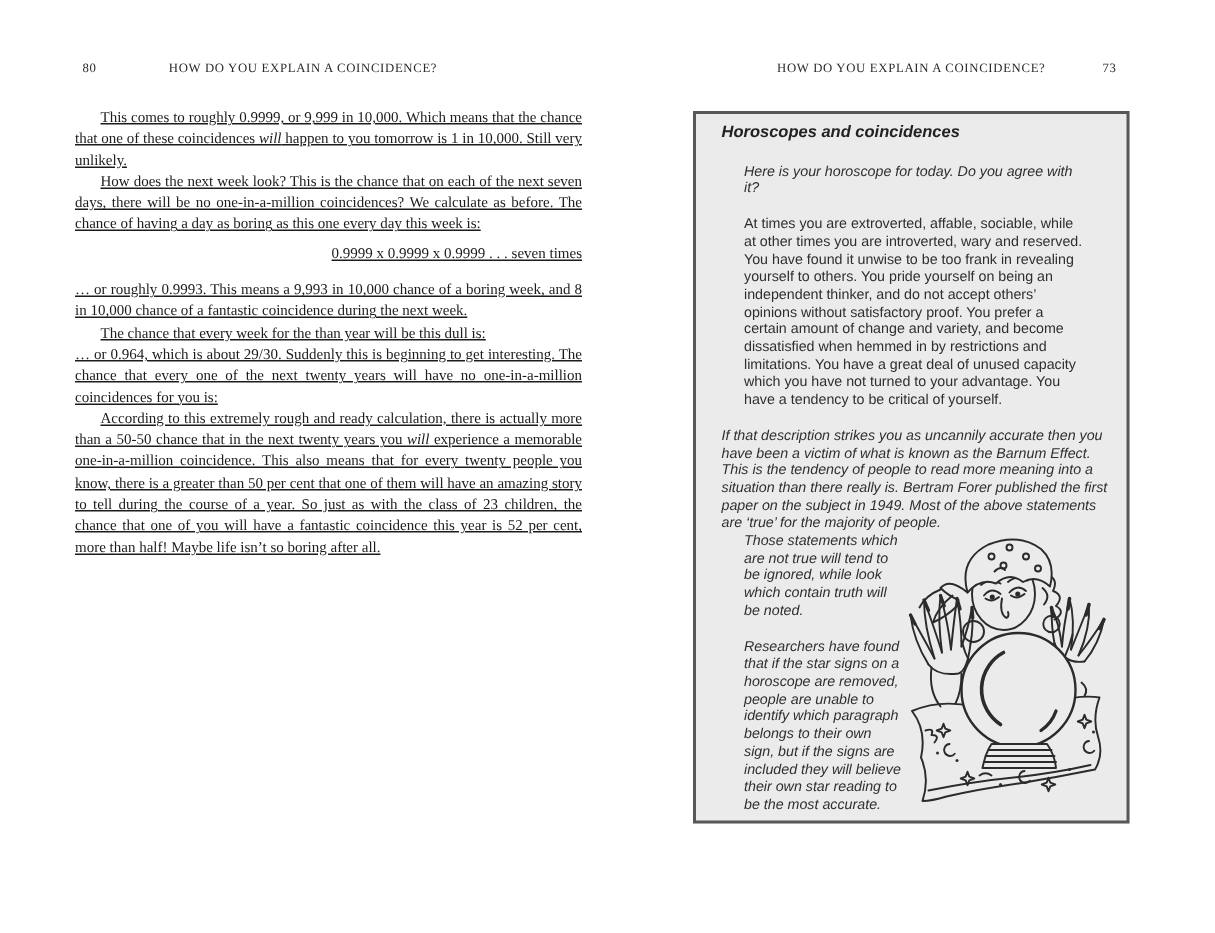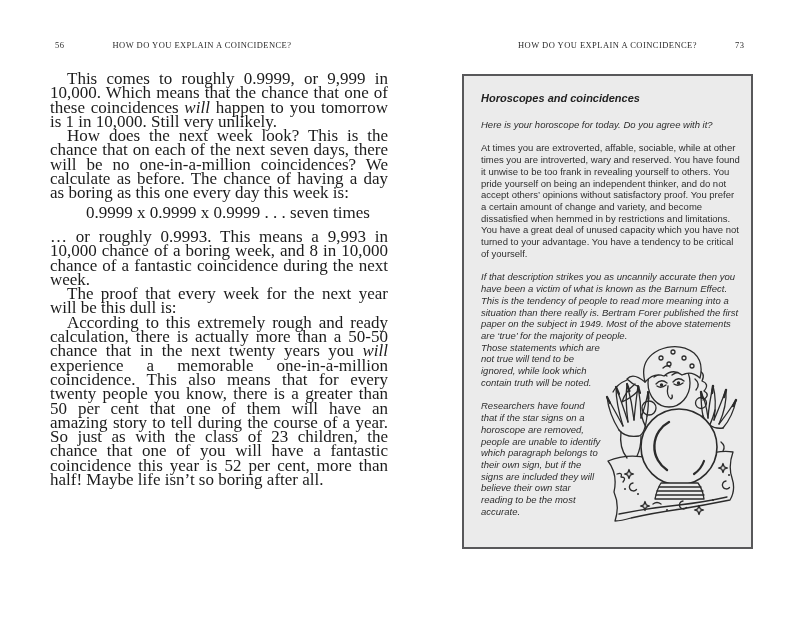--- a/index.html
+++ b/index.html
@@ -13,64 +13,65 @@
     color:#2b2b2b;font-family:"Liberation Serif",serif;white-space:nowrap;
   }
   .pn-left{left:55px}
   .head-left{left:50px;width:304px;text-align:center}
   .head-right{left:462px;width:291px;text-align:center}
   .pn-right{left:735px}
 
   
   .leftbody{
     position:absolute;left:50px;top:72px;width:338px;
-    font-size:17px;line-height:14.3px;text-align:justify;
+    font-size:10px;line-height:14.3px;text-align:justify;text-decoration:underline;
   }
   .leftbody p{margin:0}
   .leftbody p.indent{text-indent:17px}
-  .leftbody p.formula{margin:5px 0 10px 18px;text-align:center;text-indent:0}
+  .leftbody p.formula{margin:5px 0 10px 18px;text-align:right;text-indent:0}
   .leftbody em{font-style:italic}
 
   
   .hbox{
     position:absolute;left:462px;top:74px;width:291px;height:475px;
     box-sizing:border-box;background:#ebebeb;border:2px solid #58585a;
-    padding:17px 10px 12px 17px;
+    padding:7px 10px 12px 17px;
     font-family:"Liberation Sans",sans-serif;color:#2e2e2e;
     font-size:9.5px;line-height:11.7px;overflow:hidden;
   }
   .hbox .box-title{
     font-size:11px;font-weight:bold;font-style:italic;margin:0 0 14px;color:#222;
   }
-  .hbox p{margin:0 0 12px;text-align:left}
+  .hbox p{margin:0 15px 12px;text-align:left}
   .hbox p.it{font-style:italic}
   .hbox p.nogap{margin:0}
   .wrapzone{overflow:visible}
   .illo{
     float:right;width:136px;height:182px;margin:0 0 0 4px;
   }
   .illo svg{display:block;width:136px;height:182px}
 </style>
 </head>
 <body>
 
 <div>
 
-  <span class="runhead pn-left">56</span>
+  <span class="runhead pn-left">80</span>
   <div class="runhead head-left">HOW DO YOU EXPLAIN A COINCIDENCE?</div>
 
   <div class="runhead head-right">HOW DO YOU EXPLAIN A COINCIDENCE?</div>
   <span class="runhead pn-right">73</span>
 
   <div class="leftbody">
     <p class="indent"><span>This comes to roughly 0.9999, or 9,999 in 10,000. Which means that the chance that one of these coincidences </span><em>will</em><span> happen to you tomorrow is 1 in 10,000. Still very unlikely.</span></p>
     <p class="indent">How does the next week look? This is the chance that on each of the next seven days, there will be no one-in-a-million coincidences? We calculate as before. The chance of having a day as boring as this one every day this week is:</p>
     <p class="formula">0.9999 x 0.9999 x 0.9999 . . . seven times</p>
     <p>… or roughly 0.9993. This means a 9,993 in 10,000 chance of a boring week, and 8 in 10,000 chance of a fantastic coincidence during the next week.</p>
-    <p class="indent">The proof that every week for the next year will be this dull is:</p>
+    <p class="indent">The chance that every week for the than year will be this dull is:</p>
+    <p>… or 0.964, which is about 29/30. Suddenly this is beginning to get interesting. The chance that every one of the next twenty years will have no one-in-a-million coincidences for you is:</p>
     <p class="indent"><span>According to this extremely rough and ready calculation, there is actually more than a 50-50 chance that in the next twenty years you </span><em>will</em><span> experience a memorable one-in-a-million coincidence. This also means that for every twenty people you know, there is a greater than 50 per cent that one of them will have an amazing story to tell during the course of a year. So just as with the class of 23 children, the chance that one of you will have a fantastic coincidence this year is 52 per cent, more than half! Maybe life isn’t so boring after all.</span></p>
   </div>
 
   <div class="hbox">
     <h3 class="box-title">Horoscopes and coincidences</h3>
     <p class="it">Here is your horoscope for today. Do you agree with it?</p>
     <p>At times you are extroverted, affable, sociable, while at other times you are introverted, wary and reserved. You have found it unwise to be too frank in revealing yourself to others. You pride yourself on being an independent thinker, and do not accept others’ opinions without satisfactory proof. You prefer a certain amount of change and variety, and become dissatisfied when hemmed in by restrictions and limitations. You have a great deal of unused capacity which you have not turned to your advantage. You have a tendency to be critical of yourself.</p>
     <p class="it nogap">If that description strikes you as uncannily accurate then you have been a victim of what is known as the Barnum Effect. This is the tendency of people to read more meaning into a situation than there really is. Bertram Forer published the first paper on the subject in 1949. Most of the above statements are ‘true’ for the majority of people.</p>
     <div class="wrapzone">
       <div class="illo">

